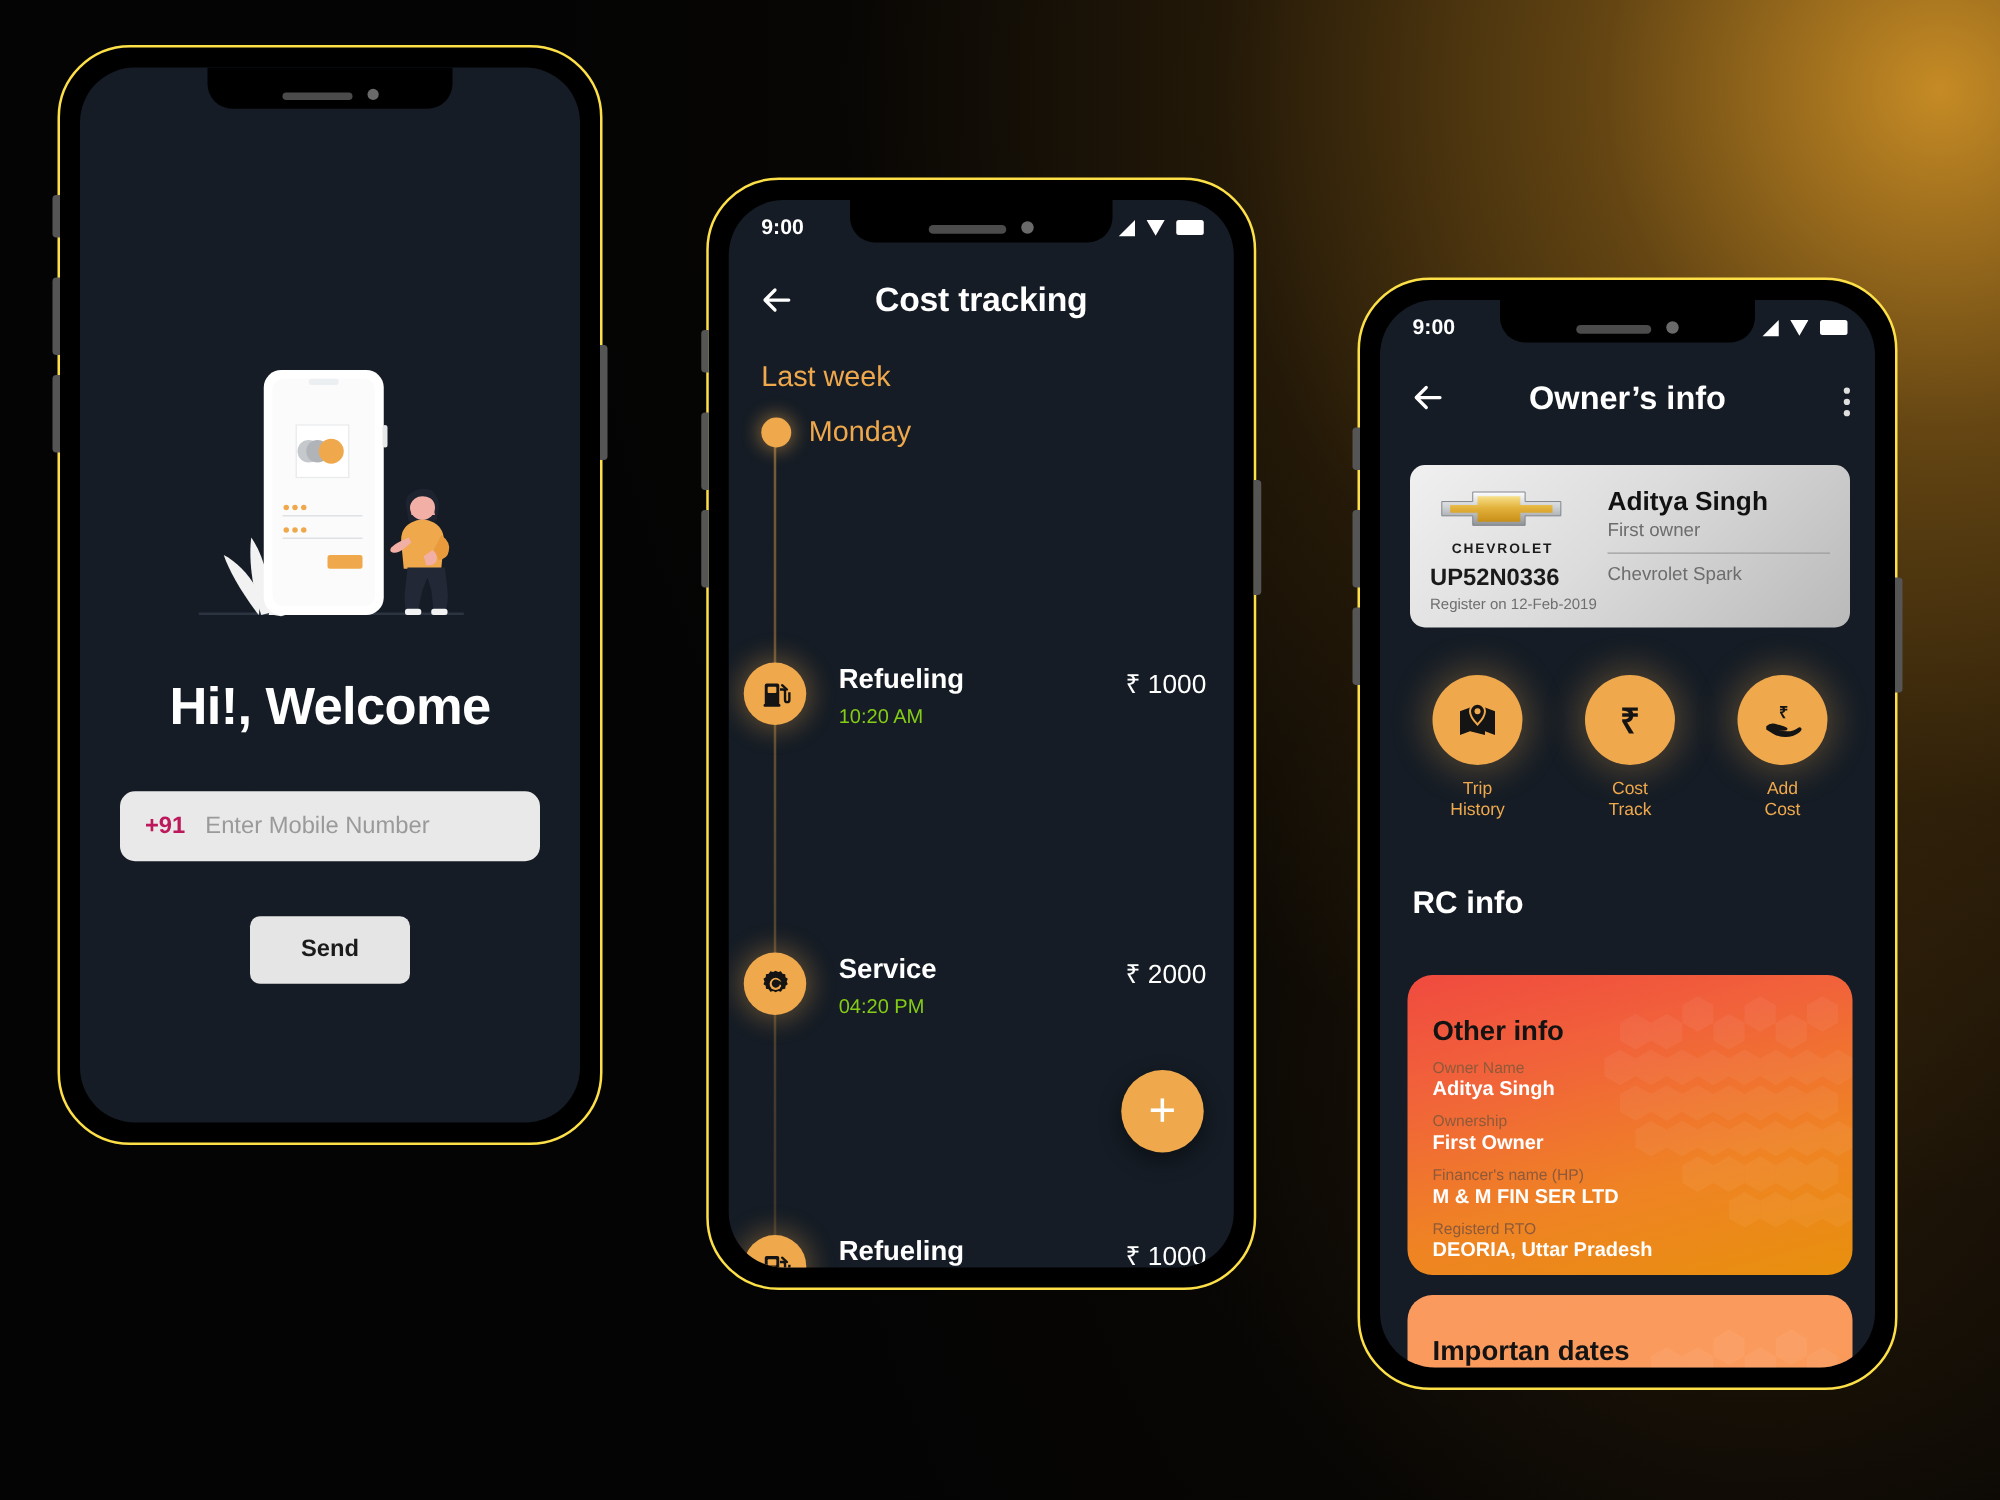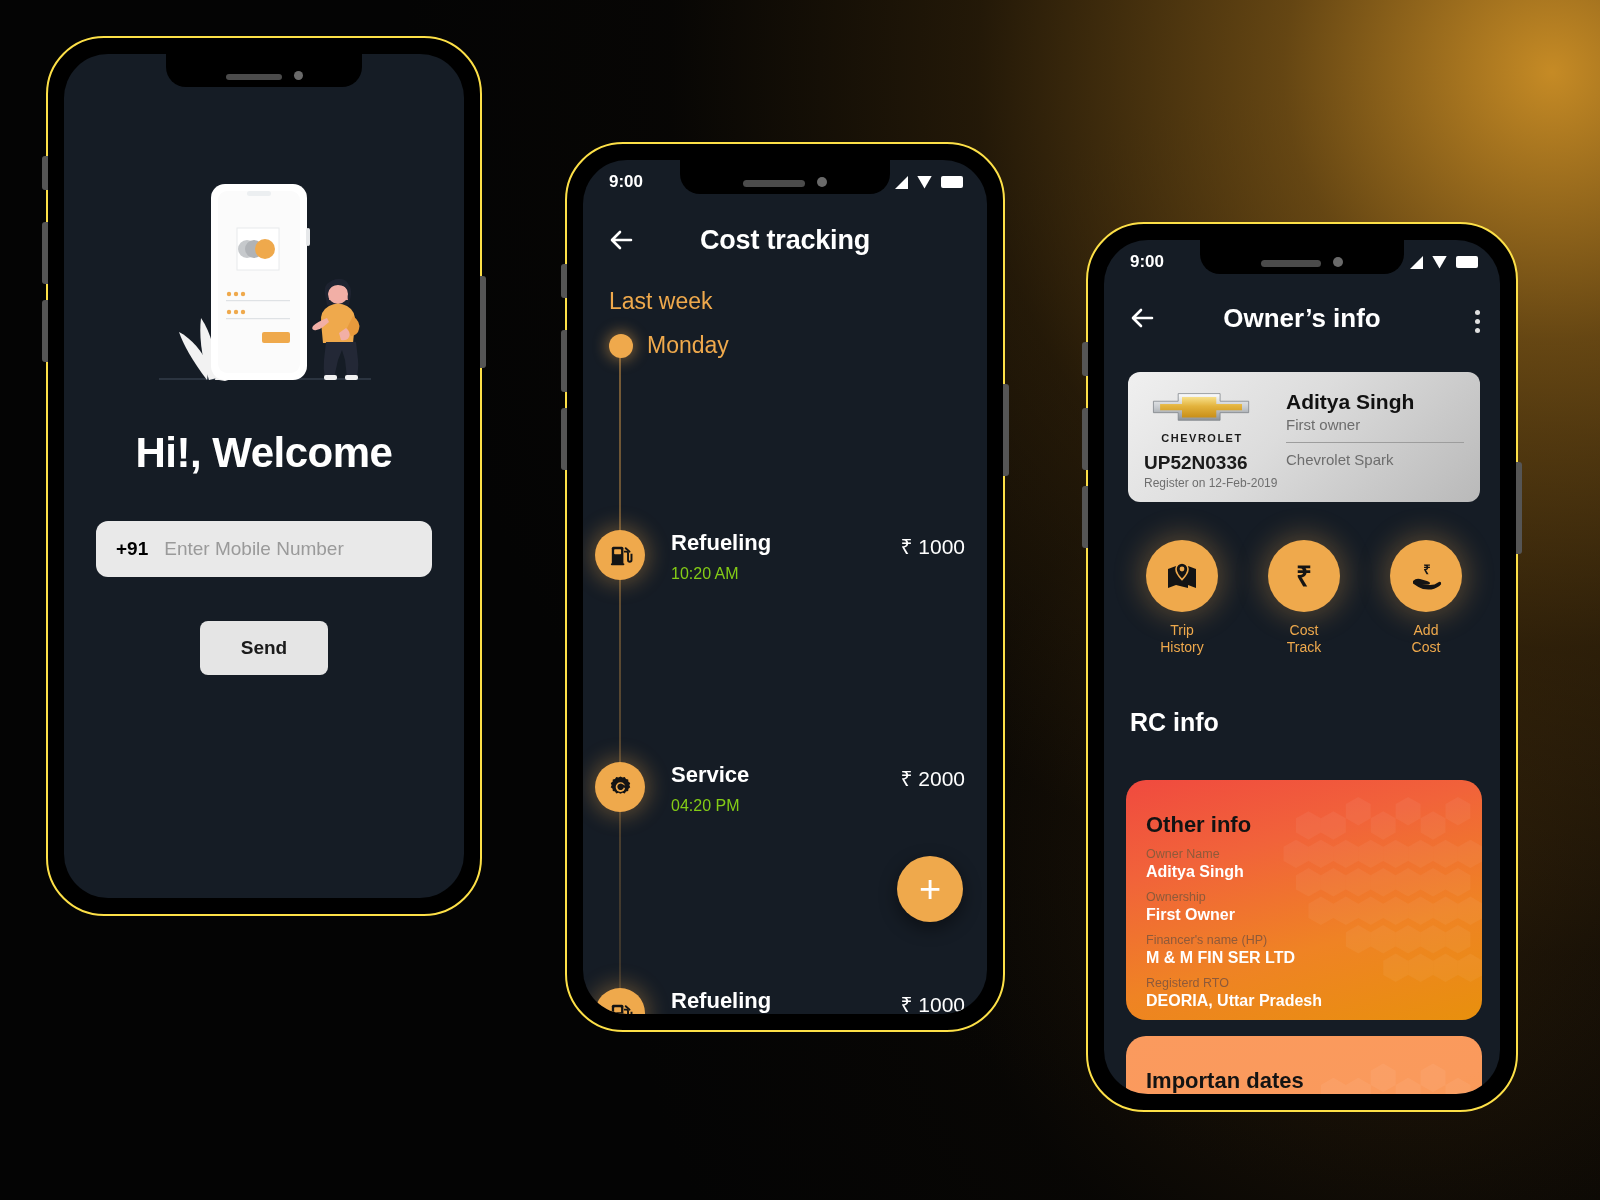--- a/index.html
+++ b/index.html
@@ -71,39 +71,40 @@
   #phone1 { left: 46px; top: 36px; width: 436px; height: 880px; border-radius: 58px; }
   #phone1 .screen { left: 16px; top: 16px; right: 16px; bottom: 16px; border-radius: 44px; }
   #phone1 .notch { width: 196px; height: 33px; border-radius: 0 0 20px 20px; }
   #phone1 .notch .speaker { width: 56px; height: 6px; }
   #phone1 .notch .cam { width: 9px; height: 9px; }
 
   .welcome-wrap {
     position: absolute; inset: 0;
     display: flex; flex-direction: column; align-items: center;
     padding-top: 112px;
+    justify-content: center;
   }
   .illus { width: 230px; height: 235px; position: relative; }
   .welcome-title {
     color: #ffffff;
     font-size: 42px;
     font-weight: bold;
     letter-spacing: -0.5px;
     margin-top: 28px;
   }
   .mobile-field {
     margin-top: 44px;
     width: 336px; height: 56px;
     background: #e9e9e9;
     border-radius: 12px;
     display: flex; align-items: center;
     padding: 0 20px;
     gap: 16px;
   }
-  .cc { color: #000000; font-size: 19px; font-weight: bold; }
+  .cc { color: #be185d; font-size: 19px; font-weight: bold; }
   .mob-placeholder { color: #9a9a9a; font-size: 19px; }
   .send-btn {
     margin-top: 44px;
     width: 128px; height: 54px;
     background: #e5e5e5;
     color: #1b1b1b;
     font-size: 19px; font-weight: bold;
     border: none; border-radius: 8px;
     cursor: pointer;
     font-family: "Liberation Sans", sans-serif;

